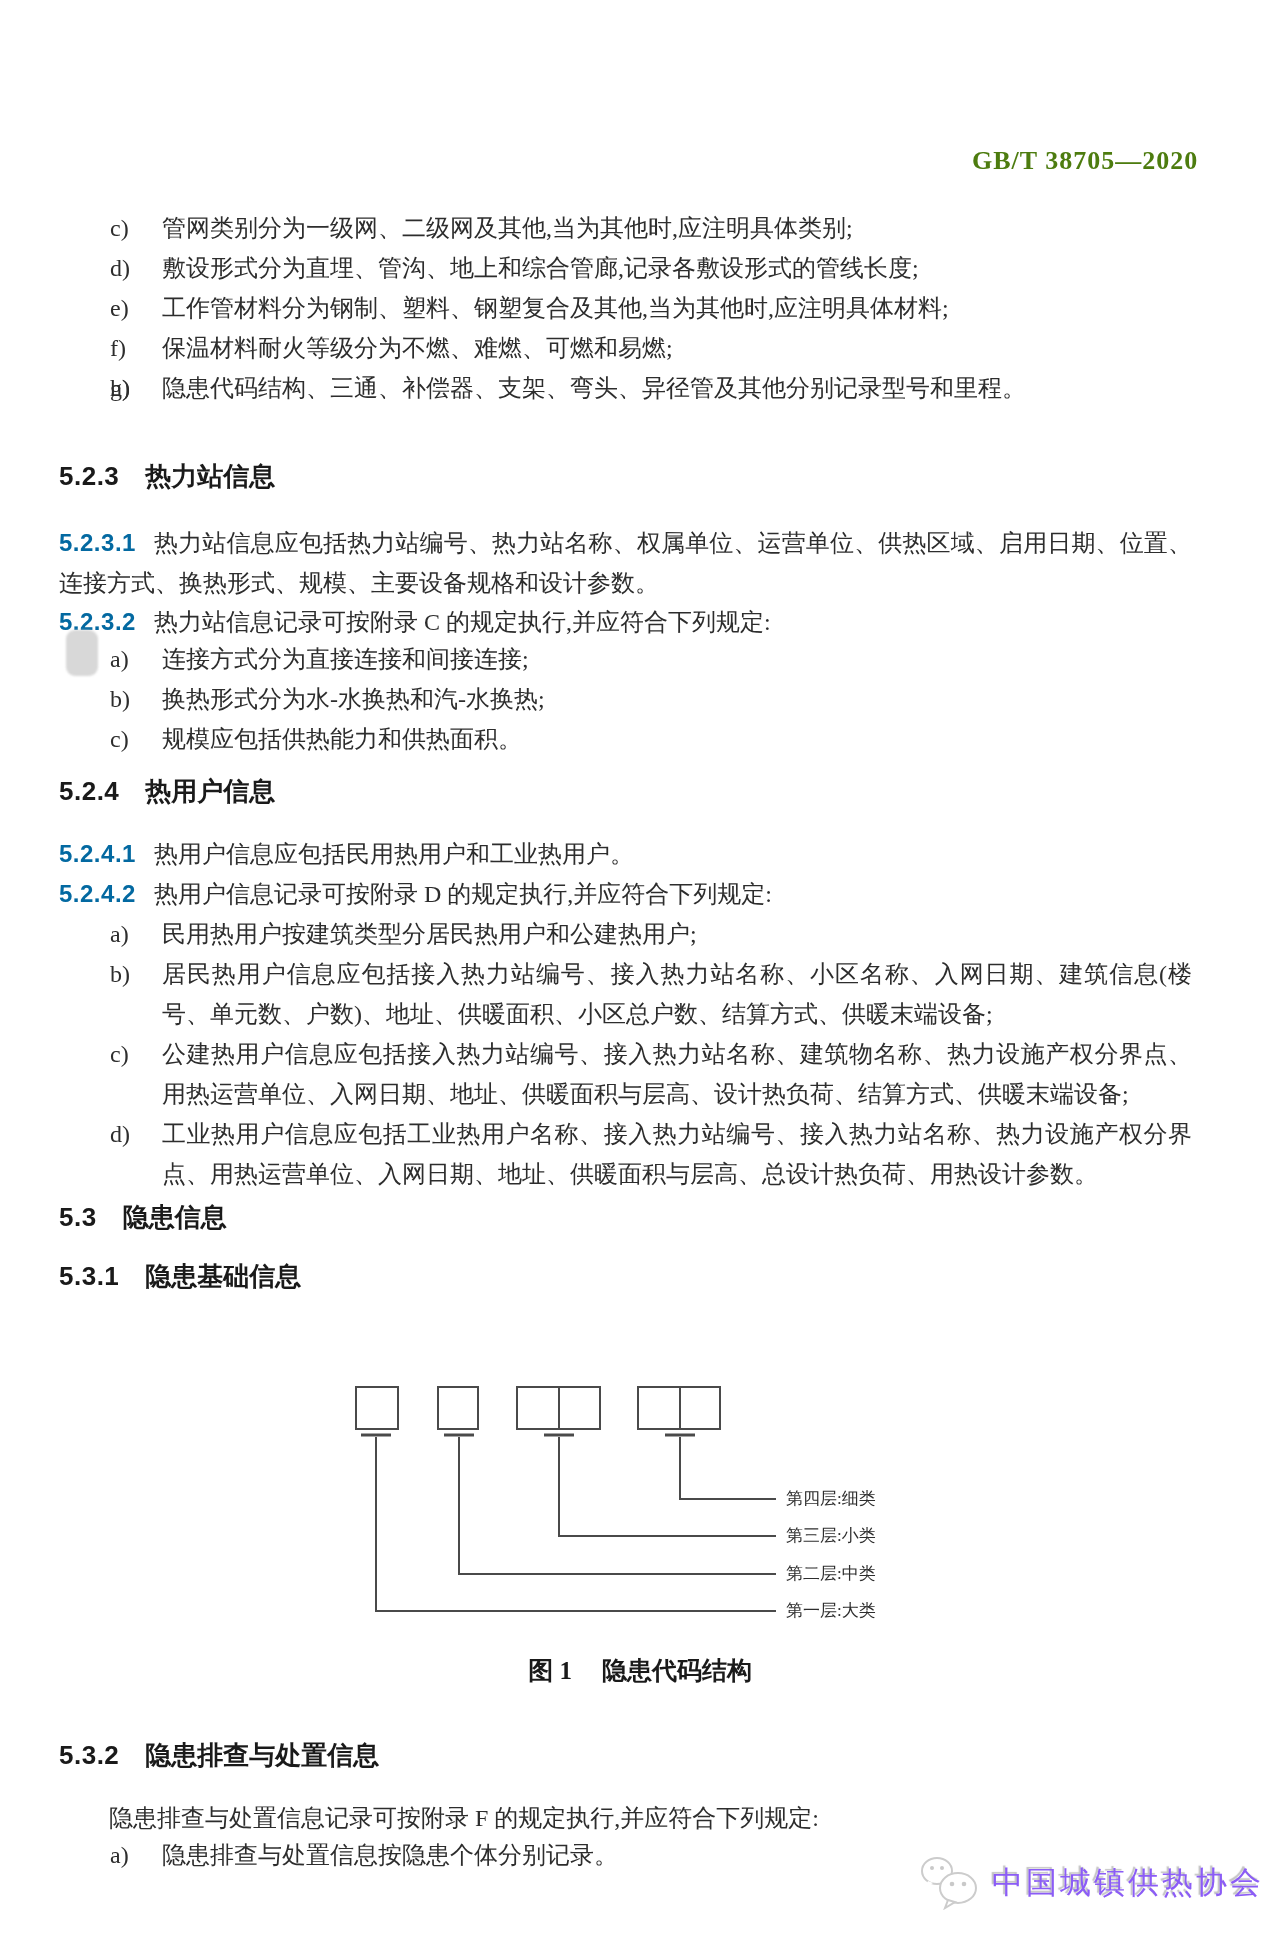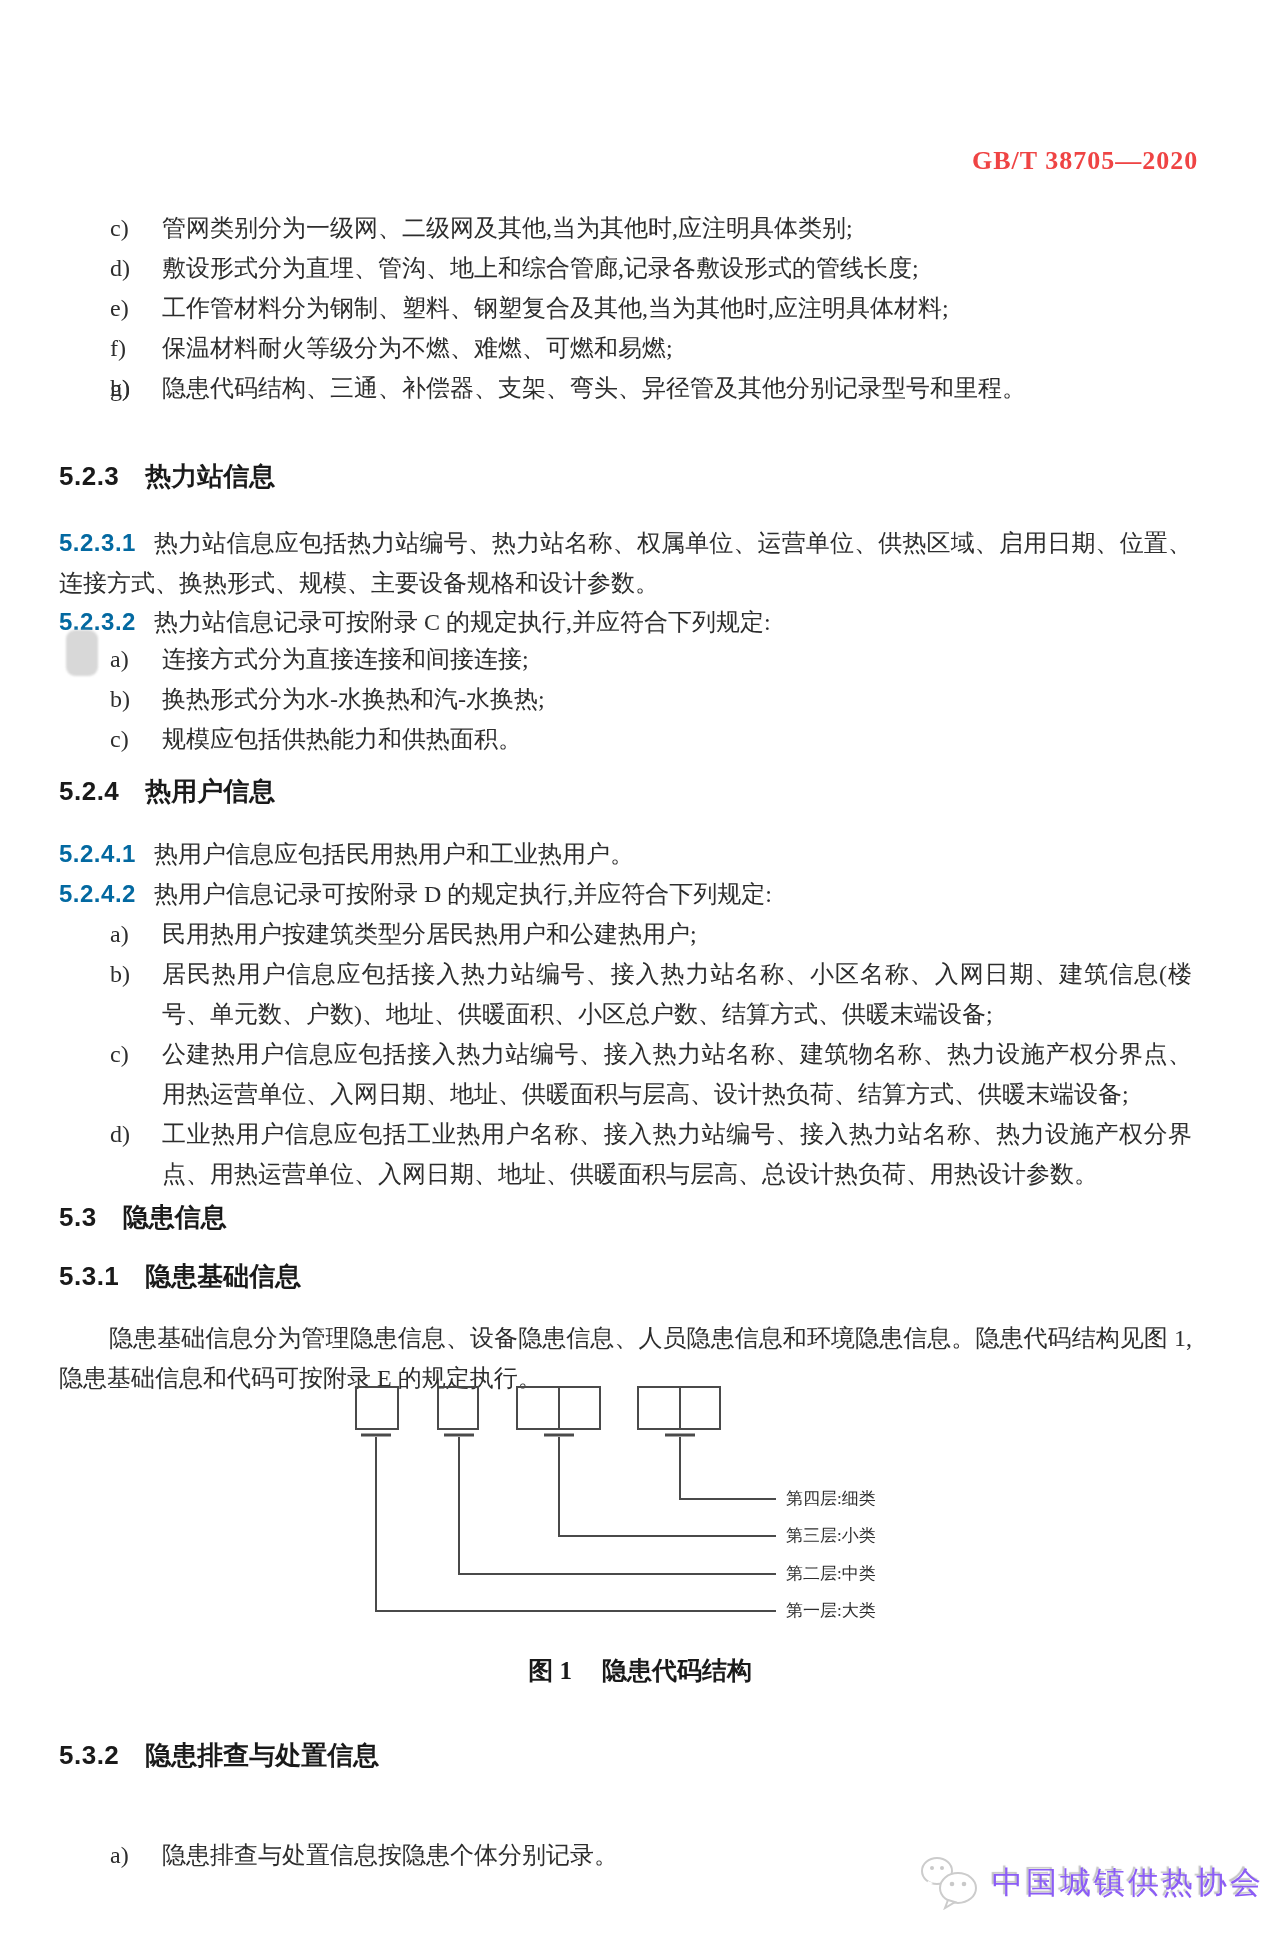--- a/index.html
+++ b/index.html
@@ -1,20 +1,20 @@
 <!DOCTYPE html>
 <html><head>
 <meta charset="utf-8">
 <style>
   html,body{margin:0;padding:0;background:#ffffff;}
   .page{position:relative;width:1280px;height:1940px;background:#ffffff;overflow:hidden;
         font-family:"Liberation Serif","DejaVu Serif",serif;color:#2d2d2d;}
   .abs{position:absolute;}
   
-  .doc-number{top:146px;left:972px;font-size:26px;font-weight:600;letter-spacing:1px;color:#ef4444;
+  .doc-number{top:146px;left:972px;font-size:26px;font-weight:600;letter-spacing:1px;color:#4d7c0f;
               font-family:"Liberation Serif","DejaVu Serif",serif;}
   
   .blk{left:59px;width:1133px;font-size:24px;line-height:40px;text-align:justify;}
   .olist{left:110px;width:1082px;font-size:24px;line-height:40px;}
   .li{position:relative;padding-left:52px;text-align:justify;}
   .li .lab{position:absolute;left:0;top:0;}
   .sec{left:59px;margin:0;font-family:"Liberation Sans","DejaVu Sans",sans-serif;
        font-size:26px;font-weight:bold;color:#1a1a1a;white-space:nowrap;}
   .sec .snum{margin-right:26px;letter-spacing:0.5px;}
   .clause .cnum{font-family:"Liberation Sans","DejaVu Sans",sans-serif;font-weight:bold;
@@ -74,21 +74,20 @@
     <div class="li"><span class="lab">a)</span><span>民用热用户按建筑类型分居民热用户和公建热用户;</span></div>
     <div class="li"><span class="lab">b)</span><span>居民热用户信息应包括接入热力站编号、接入热力站名称、小区名称、入网日期、建筑信息(楼号、单元数、户数)、地址、供暖面积、小区总户数、结算方式、供暖末端设备;</span></div>
     <div class="li"><span class="lab">c)</span><span>公建热用户信息应包括接入热力站编号、接入热力站名称、建筑物名称、热力设施产权分界点、用热运营单位、入网日期、地址、供暖面积与层高、设计热负荷、结算方式、供暖末端设备;</span></div>
     <div class="li"><span class="lab">d)</span><span>工业热用户信息应包括工业热用户名称、接入热力站编号、接入热力站名称、热力设施产权分界点、用热运营单位、入网日期、地址、供暖面积与层高、总设计热负荷、用热设计参数。</span></div>
   </div>
 
   <h2 class="abs sec" style="top:1200px;"><span class="snum">5.3</span><span>隐患信息</span></h2>
 
   <h2 class="abs sec" style="top:1259px;"><span class="snum">5.3.1</span><span>隐患基础信息</span></h2>
 
-  <p class="abs blk para" style="top:1318px;margin:0;">隐患基础信息分为管理隐患信息、设备隐患信息、人员隐患信息和环境隐患信息。隐患代码结构见图 1,隐患基础信息和代码可按附录 E 的规定执行。</p>
 
   <div class="abs fig">
     <svg width="1280" height="250" viewBox="0 0 1280 250">
       <g fill="none" stroke="#4a4a4a" stroke-width="2">
         <rect x="356" y="2" width="42" height="42"></rect>
         <rect x="438" y="2" width="40" height="42"></rect>
         <rect x="517" y="2" width="83" height="42"></rect>
         <line x1="559" y1="2" x2="559" y2="44"></line>
         <rect x="638" y="2" width="82" height="42"></rect>
         <line x1="680" y1="2" x2="680" y2="44"></line>
@@ -109,20 +108,21 @@
     <span class="fig-label" style="top:98px;">第四层:细类</span>
     <span class="fig-label" style="top:135px;">第三层:小类</span>
     <span class="fig-label" style="top:173px;">第二层:中类</span>
     <span class="fig-label" style="top:210px;">第一层:大类</span>
   </div>
 
   <div class="abs fig-caption"><span class="cap-num">图 1</span><span>隐患代码结构</span></div>
 
   <h2 class="abs sec" style="top:1738px;"><span class="snum">5.3.2</span><span>隐患排查与处置信息</span></h2>
 
+  <p class="abs blk para" style="top:1798px;margin:0;">隐患排查与处置信息记录可按附录 F 的规定执行,并应符合下列规定:</p>
 
   <div class="abs olist" style="top:1835px;">
     <div class="li"><span class="lab">a)</span><span>隐患排查与处置信息按隐患个体分别记录。</span></div>
   </div>
 
   <div class="abs watermark">
     <svg width="64" height="54" viewBox="0 0 64 54">
       <g fill="#ffffff" stroke="#cccccc" stroke-width="2">
         <ellipse cx="19" cy="15" rx="15" ry="13"></ellipse>
         <path d="M10 25 L7 32 L15 27 Z" stroke="none" fill="#ffffff"></path>

